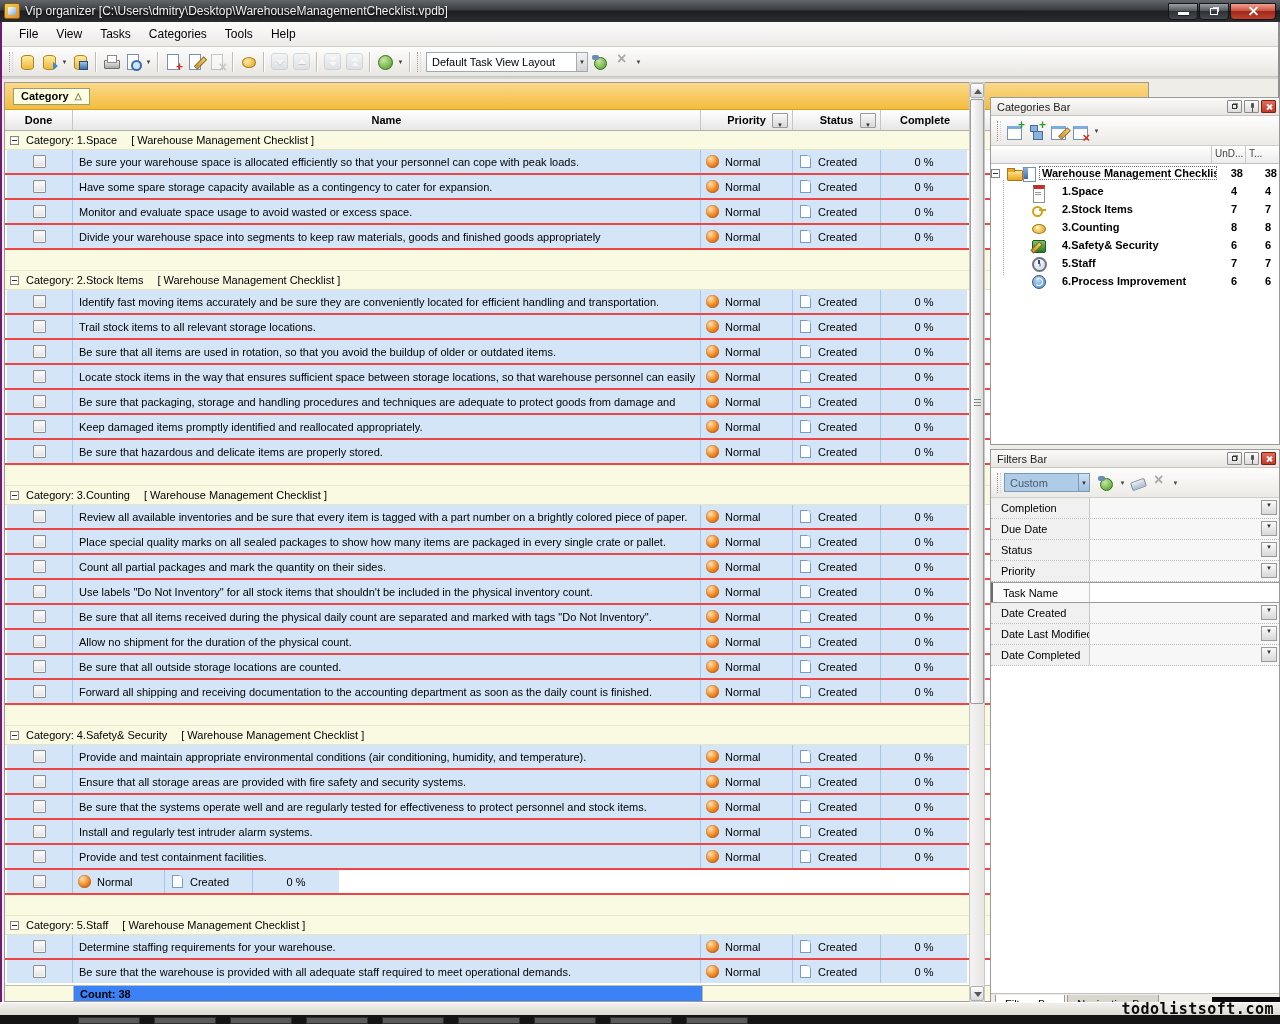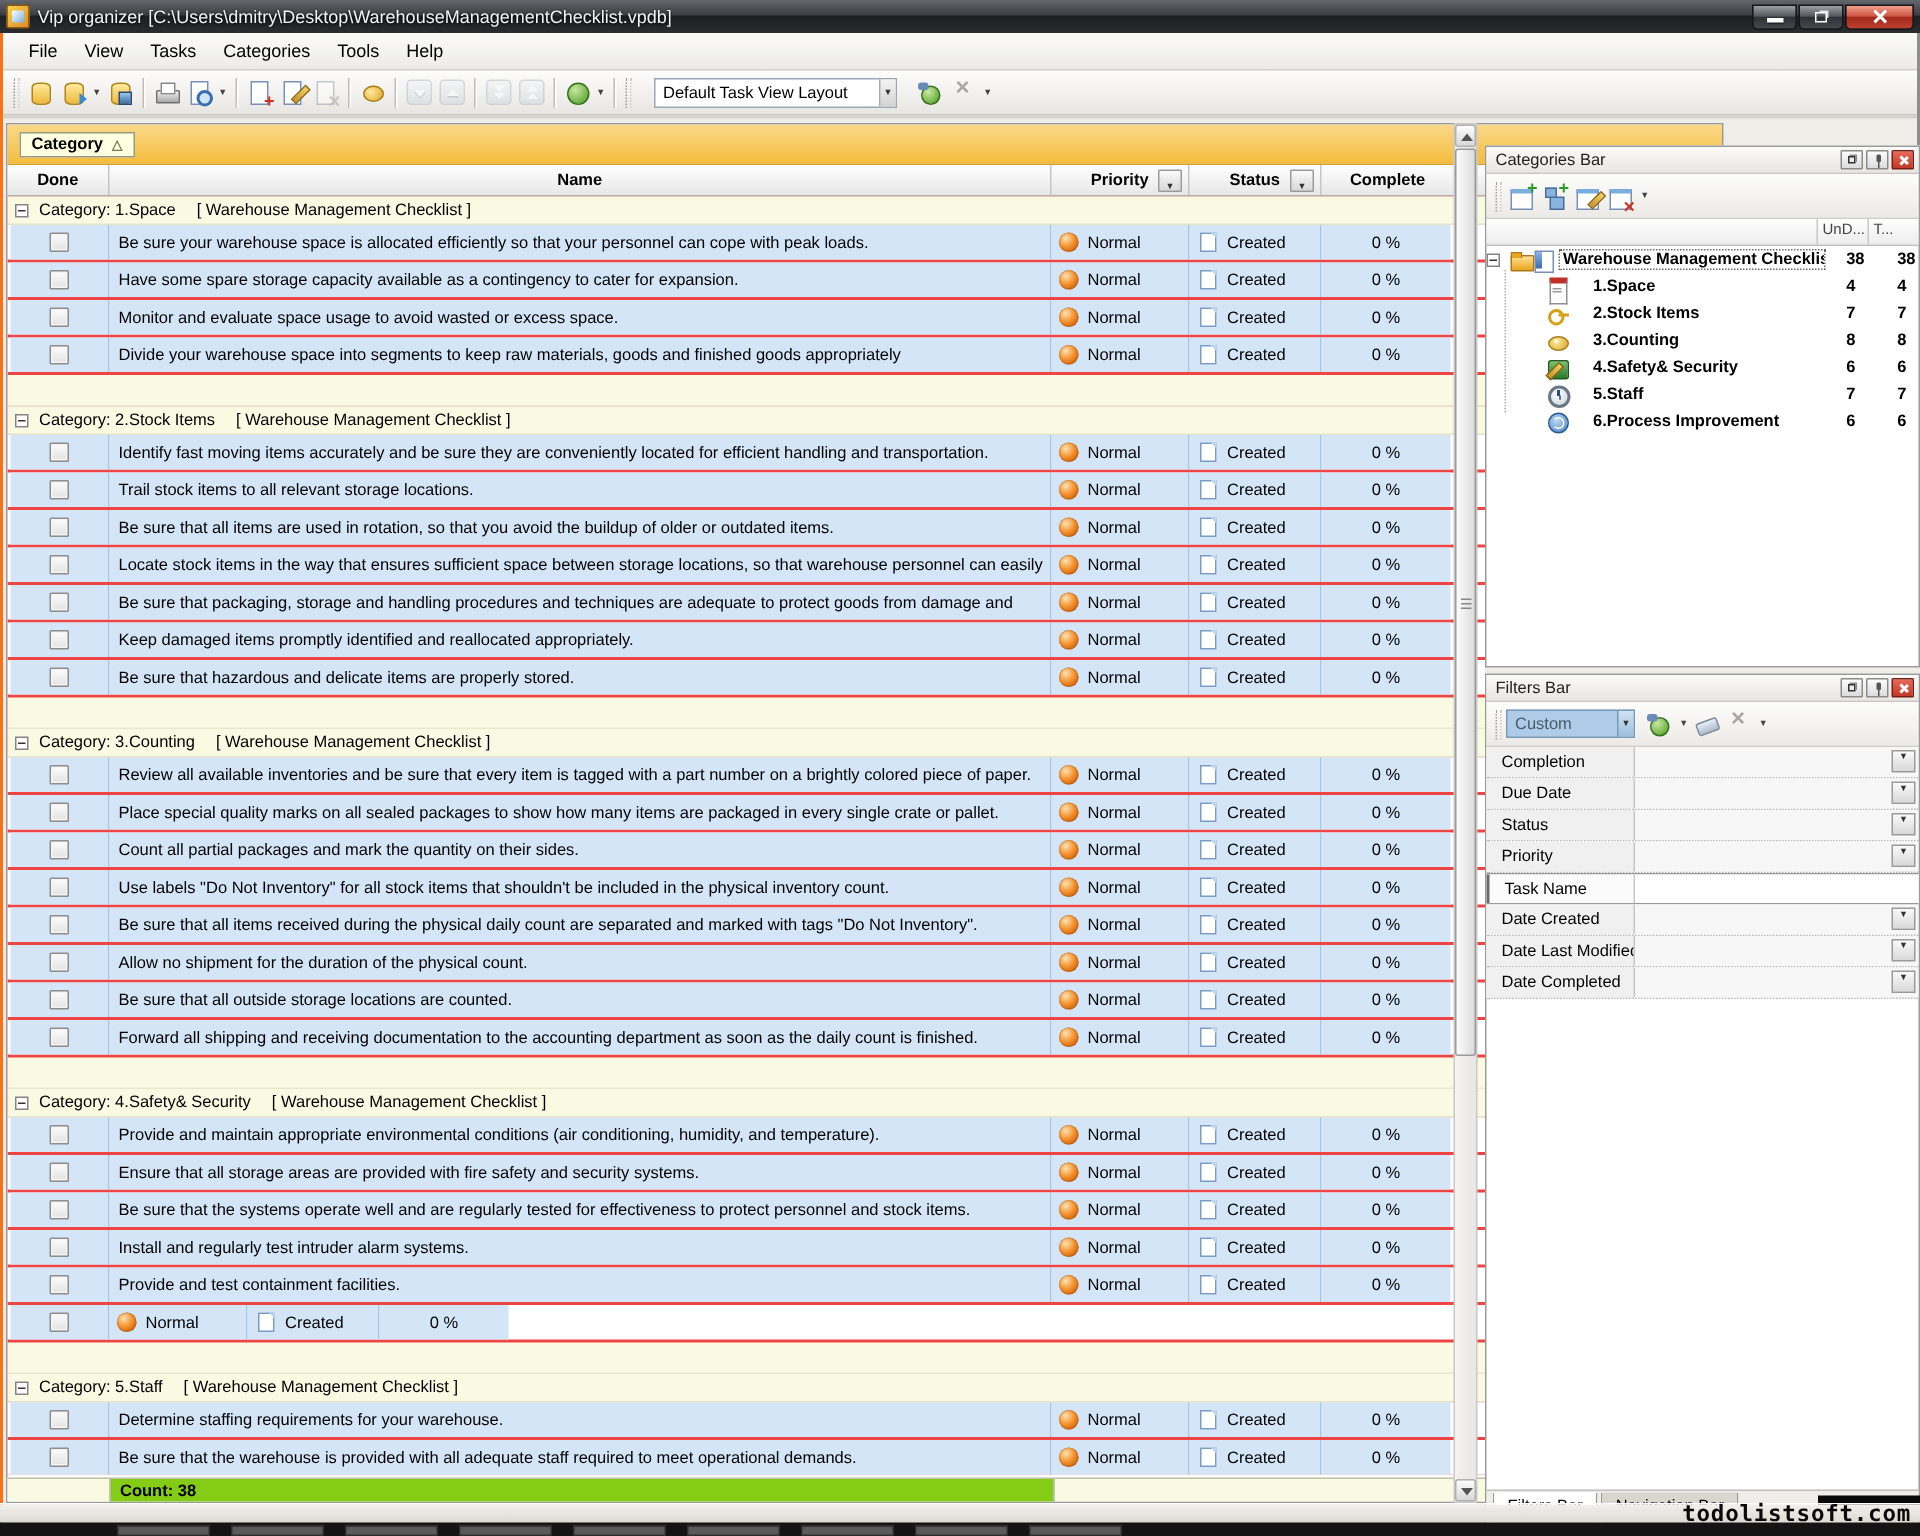--- a/index.html
+++ b/index.html
@@ -1,18 +1,18 @@
 <!DOCTYPE html>
 <html><head>
 <meta charset="utf-8">
 <style>
   * { margin:0; padding:0; box-sizing:border-box; }
   html,body { width:1280px; height:1024px; overflow:hidden; }
   body { font-family:"Liberation Sans", sans-serif; font-size:11px; color:#000; background:#d6d3ce; }
-  .window { position:relative; width:1280px; height:1024px; background:#d6d3ce; border-left:2px solid #f97316; border-right:2px solid #8f8f8f; }
+  .window { position:relative; width:1280px; height:1024px; background:#d6d3ce; border-left:2px solid #701a75; border-right:2px solid #8f8f8f; }
 
   
   .titlebar { position:absolute; left:-2px; top:0; width:1280px; height:22px;
     background:linear-gradient(#63666a 0%, #3a3d41 45%, #1d1f22 50%, #2a2c2f 100%);
     display:flex; align-items:center; padding:0 4px; }
   .appicon { width:16px; height:16px; margin-right:5px; position:relative; background:linear-gradient(135deg,#f6d24a,#e08a2a); border-radius:2px; border:1px solid #8a5a10; }
   .appicon::after { content:""; position:absolute; left:3px; top:3px; width:8px; height:8px; background:linear-gradient(135deg,#fff,#7ab0e0); border-radius:1px; }
   .titletext { color:#f2f2f2; font-size:12px; text-shadow:0 1px 2px #000; white-space:nowrap; overflow:hidden; }
   .winbtns { margin-left:auto; display:flex; }
   .wbtn { width:30px; height:17px; margin-left:1px; border:1px solid #14161a; border-radius:0 0 4px 4px;
@@ -62,21 +62,21 @@
   .ic-move-bottom-icon::before,.ic-move-bottom-icon::after { content:""; position:absolute; left:4px; border-left:4px solid transparent; border-right:4px solid transparent; border-top:4px solid #fff; }
   .ic-move-bottom-icon::before { top:3px; } .ic-move-bottom-icon::after { top:8px; }
   .ic-move-top-icon::before,.ic-move-top-icon::after { content:""; position:absolute; left:4px; border-left:4px solid transparent; border-right:4px solid transparent; border-bottom:4px solid #fff; }
   .ic-move-top-icon::before { top:3px; } .ic-move-top-icon::after { top:8px; }
   .ic-share-icon::before { content:""; position:absolute; left:2px; top:2px; width:13px; height:13px; background:radial-gradient(circle at 35% 30%, #c8e8a0, #4a9a22); border:1px solid #35701a; border-radius:50%; }
   .ic-apply-layout-icon::before { content:""; position:absolute; left:2px; top:4px; width:11px; height:11px; background:radial-gradient(circle at 35% 30%, #c8e8a0, #4a9a22); border:1px solid #35701a; border-radius:50%; }
   .ic-apply-layout-icon::after { content:""; position:absolute; left:0; top:2px; width:7px; height:5px; background:#6a8ab8; border-radius:2px; }
   .ic-delete-layout-icon::before { content:"×"; position:absolute; left:3px; top:-3px; color:#a8a8a8; font-weight:bold; font-size:16px; }
 
   
-  .layoutcombo { width:162px; height:20px; background:#fff; border:1px solid #9aa8b8; margin:0 12px; position:relative; display:flex; align-items:center; padding-left:5px; font-size:11px; }
+  .layoutcombo { width:162px; height:20px; background:#fff; border:1px solid #9aa8b8; margin:0 2px; position:relative; display:flex; align-items:center; padding-left:5px; font-size:11px; }
   .combo-dd { position:absolute; right:0; top:0; width:11px; height:18px; background:linear-gradient(#f4f4f4,#d2d2d2); border-left:1px solid #aaa; display:flex; align-items:center; justify-content:center; }
   .combo-dd::before { content:"▼"; font-size:6px; color:#333; }
 
   
   .mainarea { position:absolute; left:0; top:77px; width:1276px; height:925px; background:#efede8; border-top:2px solid #d6d3ce; }
   .taskpanel { position:absolute; left:2px; top:3px; width:1145px; height:920px; background:#fff; border:1px solid #9a9a9a; overflow:hidden; }
 
   .groupband { height:27px; background:linear-gradient(#fad98a,#f4bc3e); display:flex; align-items:center; padding-left:8px; border-bottom:1px solid #d8a020; }
   .groupchip { background:#ffffe1; border:1px solid #9a9a7c; padding:1px 7px 2px 7px; font-weight:bold; font-size:11px; display:flex; align-items:center; }
   .groupchip::after { content:"△"; font-size:9px; color:#7a7a52; margin-left:6px; }
@@ -103,21 +103,21 @@
   .trow .c-status { width:88px; padding-left:7px; }
   .trow .c-comp { width:86px; justify-content:center; border-right:none; }
   .checkbox { width:13px; height:13px; background:linear-gradient(#fdfdfd,#e2e2e2); border:1px solid #8e8e8e; border-radius:1px; box-shadow:inset 0 0 0 1px #f4f4f4; }
   .priball { width:13px; height:13px; border-radius:50%; margin-right:6px; flex:none;
     background:radial-gradient(circle at 35% 30%, #ffe2b2 0%, #f59430 45%, #d2650f 78%, #a84c06 100%); box-shadow:inset 0 0 1px #8a3c00; }
   .statuspage { width:11px; height:13px; background:#fff; border:1px solid #7a9cc4; margin-right:7px; position:relative; flex:none; }
   .statuspage::after { content:""; position:absolute; right:-1px; top:-1px; border-left:4px solid transparent; border-top:4px solid #bcd6ee; }
 
   .footerrow { height:18px; display:flex; background:#fafae3; border-top:1px solid #c0c0a8; }
   .footerrow .f-left { width:68px; background:#fafae3; }
-  .footerrow .f-count { width:630px; background:#84cc16; border:1px solid #b8b8b8; border-top:none; display:flex; align-items:center; padding-left:6px; font-weight:bold; }
+  .footerrow .f-count { width:630px; background:#3b82f6; border:1px solid #b8b8b8; border-top:none; display:flex; align-items:center; padding-left:6px; font-weight:bold; }
 
   
   .vscroll { position:absolute; left:967px; top:3px; width:16px; height:920px; background:linear-gradient(90deg,#f4f3f2,#e8e7e5); border:1px solid #c8c8c8; }
   .sbtn { position:absolute; left:0; width:14px; height:15px; background:linear-gradient(#fefefe,#d8d8d8); border:1px solid #b0b0b0; border-radius:2px; }
   .sbtn.up { top:0; } .sbtn.down { bottom:0; }
   .sbtn::before { content:""; position:absolute; left:3px; }
   .sbtn.up::before { top:5px; border-left:4px solid transparent; border-right:4px solid transparent; border-bottom:5px solid #555; }
   .sbtn.down::before { top:5px; border-left:4px solid transparent; border-right:4px solid transparent; border-top:5px solid #555; }
   .sthumb { position:absolute; left:0; top:16px; width:14px; height:605px; background:linear-gradient(90deg,#fdfdfd,#dcdcdc); border:1px solid #9a9a9a; border-radius:2px; }
   .sthumb::after { content:""; position:absolute; left:3px; top:50%; width:7px; height:1px; background:#888; box-shadow:0 3px 0 #888, 0 -3px 0 #888; }

